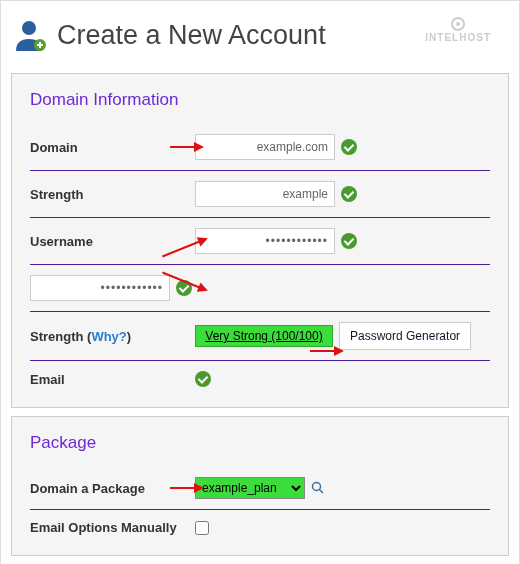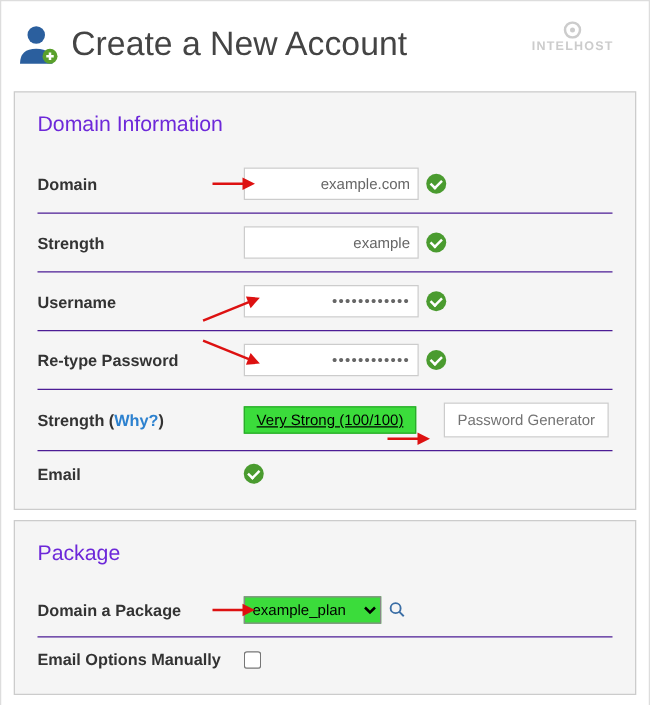--- a/index.html
+++ b/index.html
@@ -14,21 +14,21 @@
 .panel { border: 1px solid #ccc; background: #f5f5f5; padding: 16px 18px 10px 18px; margin-top: 8px; position: relative; }
 .panel-title { font-size: 17px; color: #6d28d9; margin-bottom: 14px; font-weight: normal; }
 .row { display: flex; align-items: center; border-bottom: 1px solid #4c1d95; padding: 10px 0; position: relative; }
 .row:last-child { border-bottom: none; }
 .lbl { width: 165px; font-weight: bold; color: #333; font-size: 13px; }
 .ctrl { display: flex; align-items: center; gap: 6px; }
 input[type=text], input[type=password] { width: 140px; height: 26px; border: 1px solid #ccc; padding: 0 6px; font-size: 12px; background: #fff; color: #666; text-align: right; }
 .check { width: 16px; height: 16px; background: #4a9b2f; border-radius: 50%; display: inline-flex; align-items: center; justify-content: center; }
 .check::after { content: ""; width: 4px; height: 7px; border: solid #fff; border-width: 0 2px 2px 0; transform: rotate(45deg); margin-top: -2px; }
 .strength-bar { width: 138px; height: 22px; background: #3bdc3b; border: 1px solid #2baa2b; color: #000; font-size: 12px; text-align: center; line-height: 20px; text-decoration: underline; }
-.btn { height: 28px; border: 1px solid #ccc; background: #fff; padding: 0 10px; font-size: 12px; color: #737373; cursor: pointer; margin-left: 16px; }
+.btn { height: 28px; border: 1px solid #ccc; background: #fff; padding: 0 10px; font-size: 12px; color: #0f172a; cursor: pointer; }
 .why { color: #2c81cf; font-weight: bold; cursor: pointer; text-decoration: none; text-align: right; }
 select { width: 110px; height: 22px; border: 1px solid #888; background: #3bdc3b; font-size: 12px; padding: 0 2px; }
 .search-ico { width: 14px; height: 14px; display: inline-block; }
 .cbx { width: 14px; height: 14px; }
 .arrow-h { position: absolute; width: 34px; height: 10px; }
 .arrow-h::before { content: ""; position: absolute; top: 4px; left: 0; width: 26px; height: 2px; background: #d11; }
 .arrow-h::after { content: ""; position: absolute; right: 0; top: 0; width: 0; height: 0; border-top: 5px solid transparent; border-bottom: 5px solid transparent; border-left: 10px solid #d11; }
 .arrow-d1 { position: absolute; width: 40px; height: 2px; background: #d11; transform: rotate(-22deg); }
 .arrow-d1::after { content: ""; position: absolute; right: -9px; top: -4px; width: 0; height: 0; border-top: 5px solid transparent; border-bottom: 5px solid transparent; border-left: 10px solid #d11; }
 .arrow-d2 { position: absolute; width: 40px; height: 2px; background: #d11; transform: rotate(22deg); }
@@ -80,21 +80,20 @@
     <div class="row">
       <div class="lbl">Username</div>
       <div class="arrow-d1" style="left:131px; top:30px;"></div>
       <div class="ctrl">
         <input type="text" style="letter-spacing: 1px;" value="••••••••••••">
         <span class="check"></span>
       </div>
     </div>
 
     <div class="row">
-      <div class="lbl">Re-type Password</div>
       <div class="arrow-d2" style="left:131px; top:14px;"></div>
       <div class="ctrl">
         <input type="text" style="letter-spacing: 1px;" value="••••••••••••">
         <span class="check"></span>
       </div>
     </div>
 
     <div class="row">
       <div class="lbl">
         <span>Strength</span> (<a class="why">Why?</a>)

